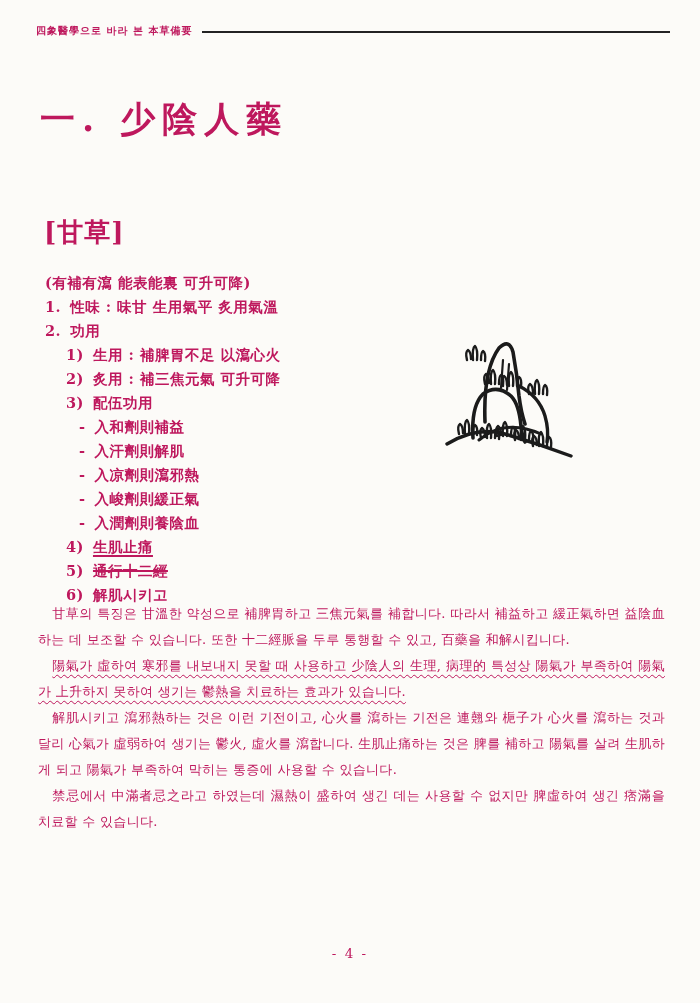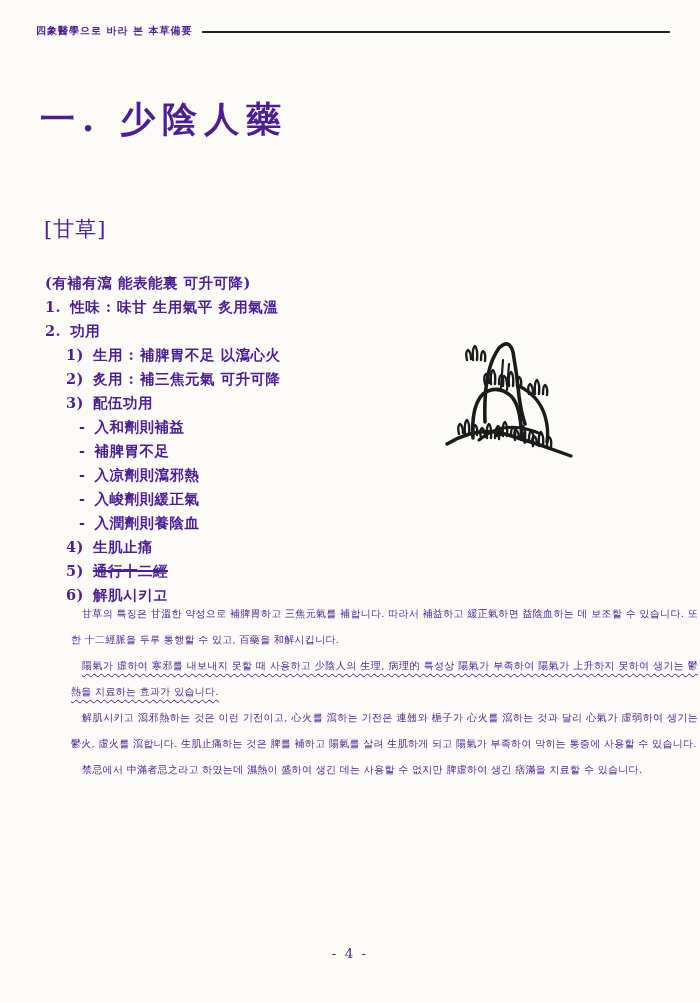--- a/index.html
+++ b/index.html
@@ -6,21 +6,21 @@
   html, body { width: 700px; }
   body {
     font-family: "DejaVu Serif", "Liberation Serif", serif;
     background: #e9e9e7;
   }
   .page {
     position: relative;
     width: 700px;
     height: 1003px;
     background: #fcfbf8;
-    color: #4c1d95;
+    color: #be185d;
     overflow: hidden;
   }
 
   
   .header {
     position: absolute;
     top: 24px;
     left: 36px;
     right: 30px;
     display: flex;
@@ -48,61 +48,60 @@
     font-size: 35px;
     font-weight: bold;
     letter-spacing: 7px;
   }
 
   
   .herb-name {
     position: absolute;
     top: 215px;
     left: 44px;
-    font-size: 21px;
-    font-weight: normal;
+    font-size: 26px;
+    font-weight: bold;
     letter-spacing: 1px;
   }
   .outline {
     position: absolute;
     top: 271px;
     left: 45px;
     font-size: 14.5px;
     font-weight: bold;
     line-height: 24px;
     letter-spacing: 0.5px;
   }
   .outline .row { display: flex; white-space: nowrap; }
   .outline .row.lv1 { padding-left: 21px; }
   .outline .row.lv2 { padding-left: 34px; }
   .outline .prefix { margin-right: 9px; }
-  .u-line   { text-underline-offset: 3px; text-decoration-thickness: 1.5px; }
+  .u-line   { text-decoration: underline; text-underline-offset: 3px; text-decoration-thickness: 1.5px; }
   .u-strike { text-decoration: line-through; text-decoration-thickness: 1.5px; }
 
   
   .illustration {
     position: absolute;
     left: 443px;
     top: 330px;
     width: 134px;
     height: 132px;
   }
   .illustration svg { width: 100%; height: 100%; }
 
   
   .body-text {
     position: absolute;
     top: 601px;
     left: 38px;
     width: 627px;
-    font-size: 10px;
+    font-size: 13px;
     line-height: 26px;
     text-align: justify;
     letter-spacing: 0.3px;
-    margin-left: 33px;
   }
   .body-text p { text-indent: 1.1em; }
   .u-wavy {
     text-decoration: underline;
     text-decoration-style: wavy;
     text-decoration-thickness: 1px;
     text-underline-offset: 4px;
   }
 
   
@@ -153,21 +152,21 @@
     <div class="row lv1">
       <span class="prefix">3)</span>
       <span>配伍功用</span>
     </div>
     <div class="row lv2">
       <span class="prefix">-</span>
       <span>入和劑則補益</span>
     </div>
     <div class="row lv2">
       <span class="prefix">-</span>
-      <span>補脾胃不足</span>
+      <span>入汗劑則解肌</span>
     </div>
     <div class="row lv2">
       <span class="prefix">-</span>
       <span>入凉劑則瀉邪熱</span>
     </div>
     <div class="row lv2">
       <span class="prefix">-</span>
       <span>入峻劑則緩正氣</span>
     </div>
     <div class="row lv2">

